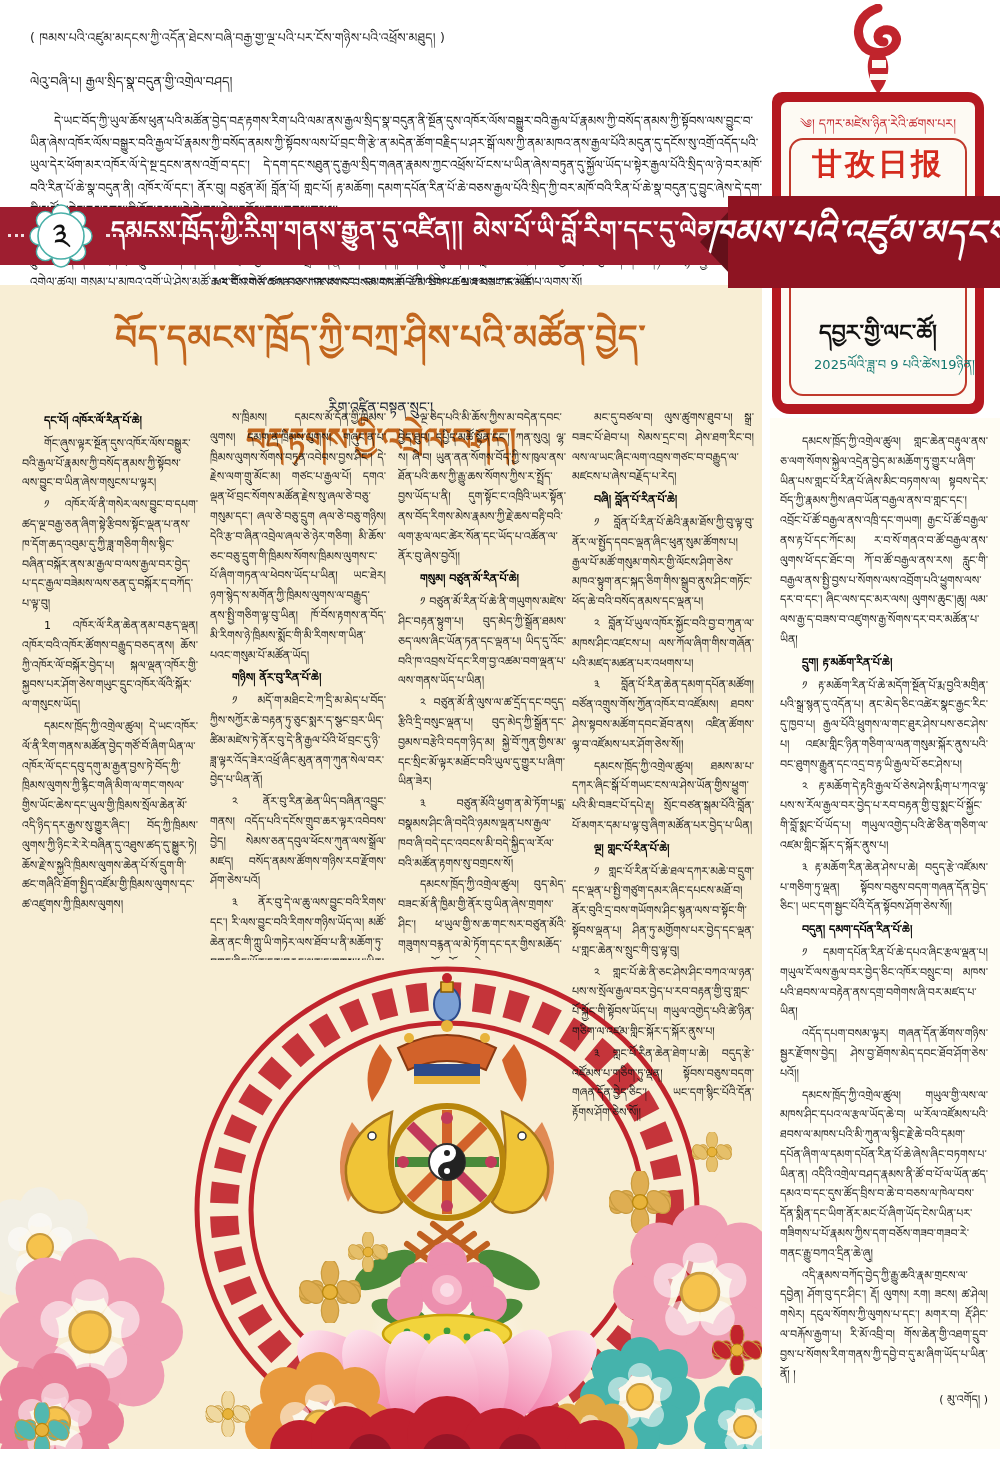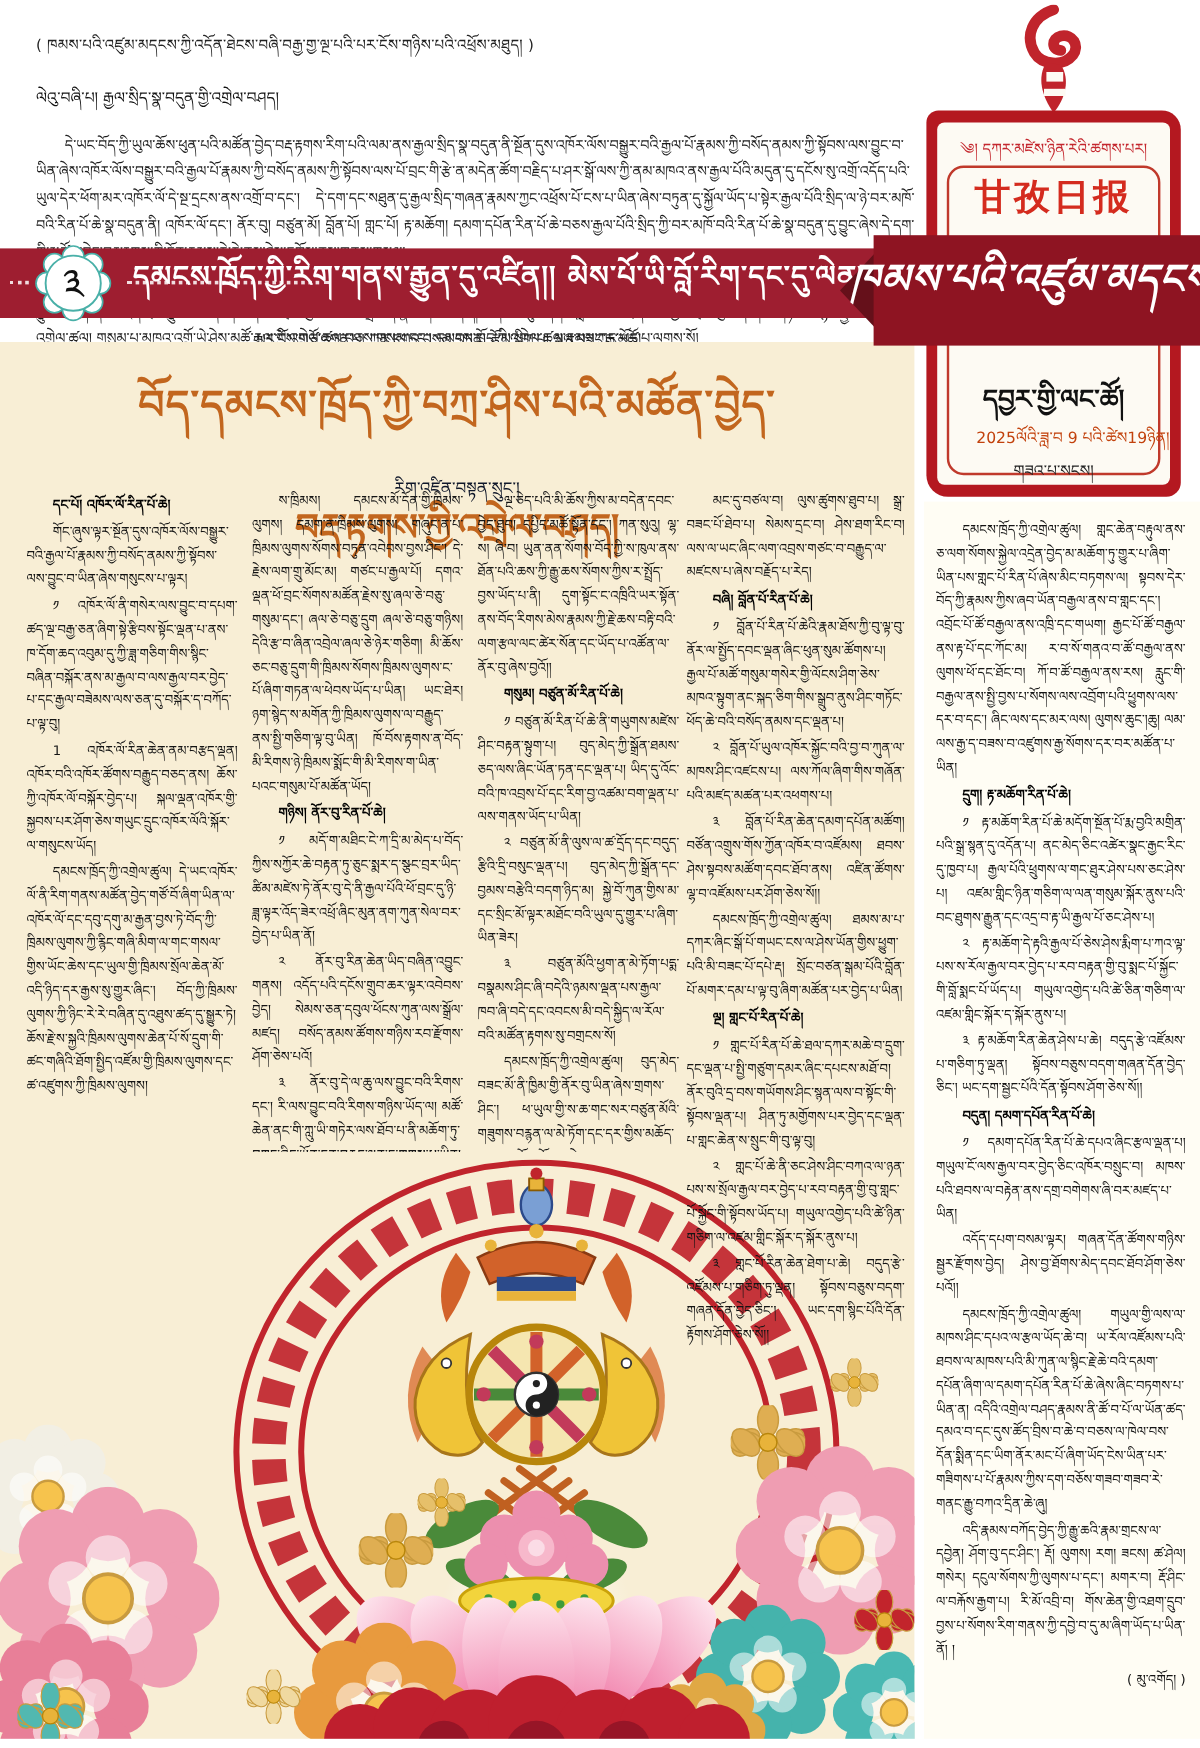--- a/index.html
+++ b/index.html
@@ -22,21 +22,21 @@
   .editors-line{position:absolute;left:0;top:269px;width:748px;text-align:center;font-size:12px;color:#222;}
   
   .masthead{position:absolute;left:770px;top:0;width:230px;height:418px;}
   .seal{position:absolute;left:72px;top:4px;width:72px;height:94px;}
   .stamp{position:absolute;left:2px;top:92px;width:212px;height:322px;background:#b41820;border-radius:10px 16px 12px 18px;}
   .stamp-inner{position:absolute;left:9px;top:10px;right:9px;bottom:10px;background:#fdfaf3;border-radius:6px;}
   .stamp-box{position:absolute;left:8px;top:36px;right:8px;bottom:8px;border:2px solid #c0392b;border-radius:14px;}
   .stamp-script{position:absolute;left:0;top:8px;width:100%;text-align:center;color:#c4272e;font-size:12.5px;font-weight:normal;white-space:nowrap;}
   .stamp-cn{position:absolute;left:0;top:42px;width:100%;text-align:center;color:#d42b1e;font-size:30px;font-weight:bold;letter-spacing:3px;font-family:"DejaVu Serif",serif;}
   .supp-title{position:absolute;left:0;top:206px;width:100%;text-align:center;color:#111;font-size:22px;font-weight:bold;}
-  .supp-date{position:absolute;left:16px;top:248px;width:100%;text-align:center;color:#c2410c;font-size:13px;}
+  .supp-date{position:absolute;left:0;top:248px;width:100%;text-align:right;color:#0f766e;font-size:13px;}
   .supp-weekday{position:absolute;left:0;top:276px;width:100%;text-align:center;color:#222;font-size:13px;}
   
   .ribbon{position:absolute;left:728px;top:196px;width:272px;height:92px;background:#8e1422;z-index:5;}
   .ribbon-fold{position:absolute;left:700px;top:210px;width:30px;height:64px;background:#65101a;z-index:4;
     clip-path:polygon(100% 0,0 50%,100% 100%);}
   .ribbon-text{position:absolute;left:0;top:0;width:100%;height:100%;display:flex;align-items:center;justify-content:center;
     color:#fff;font-size:34px;font-weight:bold;font-style:italic;letter-spacing:1px;white-space:nowrap;}
   
   .main-panel{position:absolute;left:0;top:285px;width:762px;height:1165px;background:#f8eed5;}
   .right-panel{position:absolute;left:770px;top:418px;width:230px;height:1032px;background:#fffdf4;}
@@ -99,21 +99,20 @@
     <rect x="30" y="56" width="14" height="8" fill="#fdfaf3"></rect>
     <rect x="28" y="70" width="18" height="6" fill="#fdfaf3"></rect>
   </svg>
   <div class="stamp">
     <div class="stamp-inner">
       <div class="stamp-script">༄། དཀར་མཛེས་ཉིན་རེའི་ཚགས་པར།</div>
       <div class="stamp-box"></div>
       <div class="stamp-cn">甘孜日报</div>
       <div class="supp-title">དབྱར་གྱི་ལང་ཚོ།</div>
       <div class="supp-date">2025ལོའི་ཟླ་བ 9 པའི་ཚེས19ཉིན།</div>
-      <div class="supp-weekday">གཟའ་པ་སངས།</div>
     </div>
   </div>
 </div>
 <div class="ribbon-fold"></div>
 <div class="ribbon">
   <div class="ribbon-text">ཁམས་པའི་འཛུམ་མདངས།</div>
 </div>
 
 <div class="main-panel">
   <div class="headline">

